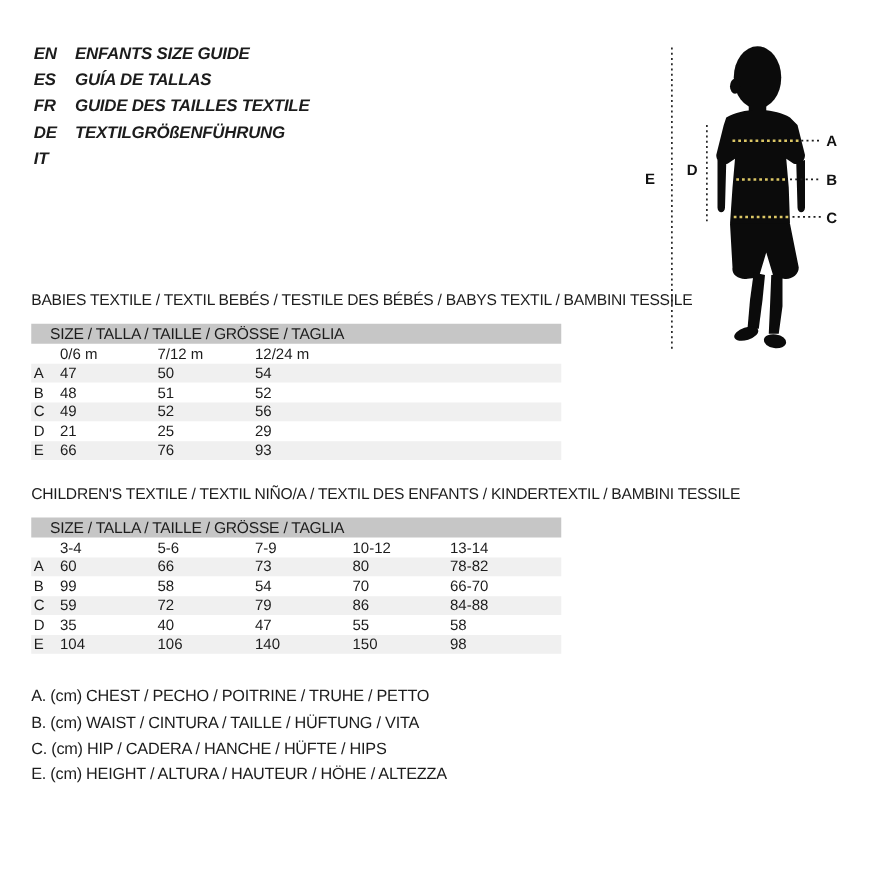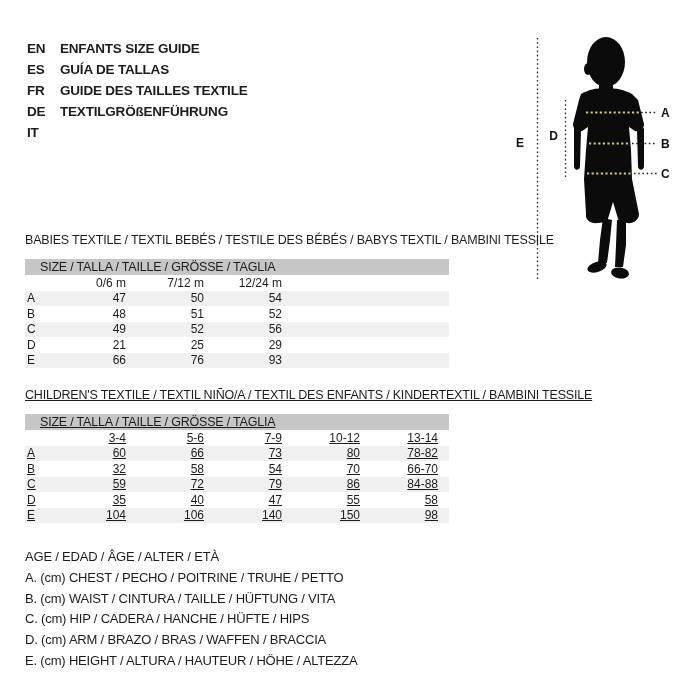--- a/index.html
+++ b/index.html
@@ -8,38 +8,38 @@
     --accent-dots:#dcc766;
     --text:#1c1c1c;
   }
   *{margin:0;padding:0;box-sizing:border-box;}
   html,body{background:#fff;}
   body{width:700px;height:700px;font-family:"Liberation Sans",sans-serif;color:var(--text);}
   .page{position:relative;width:700px;height:700px;background:#fff;overflow:hidden;}
 
   
   .lang-header{position:absolute;left:27px;top:35px;}
-  .lang-row{display:flex;height:21px;align-items:flex-end;font-size:13.5px;font-weight:700;letter-spacing:-0.2px;white-space:nowrap;}
+  .lang-row{display:flex;height:21px;align-items:flex-start;font-size:13.5px;font-weight:700;letter-spacing:-0.2px;white-space:nowrap;font-style:italic;}
   .lang-code{width:33px;flex:0 0 33px;}
 
   
   svg.diagram{position:absolute;left:500px;top:25px;}
   .measure-black{stroke:var(--text);stroke-width:1.3;stroke-dasharray:1.6 2.6;fill:none;}
   .accent-line{stroke:var(--accent-dots);stroke-width:2;stroke-dasharray:2.2 2.4;fill:none;}
   .fig{fill:#0b0b0b;}
   .diag-label{font-family:"Liberation Sans",sans-serif;font-size:12px;font-weight:700;fill:#111;}
 
   
   .size-section{position:absolute;left:25px;width:424px;}
   .size-section.babies{top:233px;}
-  .size-section.children{top:388px;text-decoration:underline;}
+  .size-section.children{top:388px;}
   .sec-title{font-size:12.5px;letter-spacing:-0.2px;white-space:nowrap;margin-bottom:12px;}
   .size-bar{height:16px;background:var(--header-bar);line-height:16px;padding-left:15px;font-size:12.5px;letter-spacing:-0.2px;}
   .trow{display:grid;height:15.5px;align-items:center;font-size:12px;}
-  .trow .cell{text-align:right;}
+  .trow .cell{text-align:left;}
   .trow .rlabel{text-align:left;padding-left:2px;}
   .trow.stripe{background:var(--row-stripe);}
 
   
   .legend{position:absolute;left:25px;top:547px;font-size:13px;line-height:20.8px;letter-spacing:-0.2px;white-space:nowrap;}
 </style>
 </head>
 <body>
 
 <div class="page">
@@ -161,21 +161,21 @@
         <div class="trow stripe" style="grid-template-columns: 23px repeat(5, 78px);">
           <span class="cell rlabel">A</span>
           <span class="cell">60</span>
           <span class="cell">66</span>
           <span class="cell">73</span>
           <span class="cell">80</span>
           <span class="cell">78-82</span>
         </div>
         <div class="trow" style="grid-template-columns: 23px repeat(5, 78px);">
           <span class="cell rlabel">B</span>
-          <span class="cell">32</span>
+          <span class="cell">99</span>
           <span class="cell">58</span>
           <span class="cell">54</span>
           <span class="cell">70</span>
           <span class="cell">66-70</span>
         </div>
         <div class="trow stripe" style="grid-template-columns: 23px repeat(5, 78px);">
           <span class="cell rlabel">C</span>
           <span class="cell">59</span>
           <span class="cell">72</span>
           <span class="cell">79</span>
@@ -195,21 +195,19 @@
           <span class="cell">104</span>
           <span class="cell">106</span>
           <span class="cell">140</span>
           <span class="cell">150</span>
           <span class="cell">98</span>
         </div>
       </div>
   </section>
 
   <div class="legend">
-      <div class="legend-line">AGE / EDAD / ÂGE / ALTER / ETÀ</div>
       <div class="legend-line">A. (cm) CHEST / PECHO / POITRINE / TRUHE / PETTO</div>
       <div class="legend-line">B. (cm) WAIST / CINTURA / TAILLE / HÜFTUNG / VITA</div>
       <div class="legend-line">C. (cm) HIP / CADERA / HANCHE / HÜFTE / HIPS</div>
-      <div class="legend-line">D. (cm) ARM / BRAZO / BRAS / WAFFEN / BRACCIA</div>
       <div class="legend-line">E. (cm) HEIGHT / ALTURA / HAUTEUR / HÖHE / ALTEZZA</div>
     </div>
 
 </div>
 
 </body></html>

